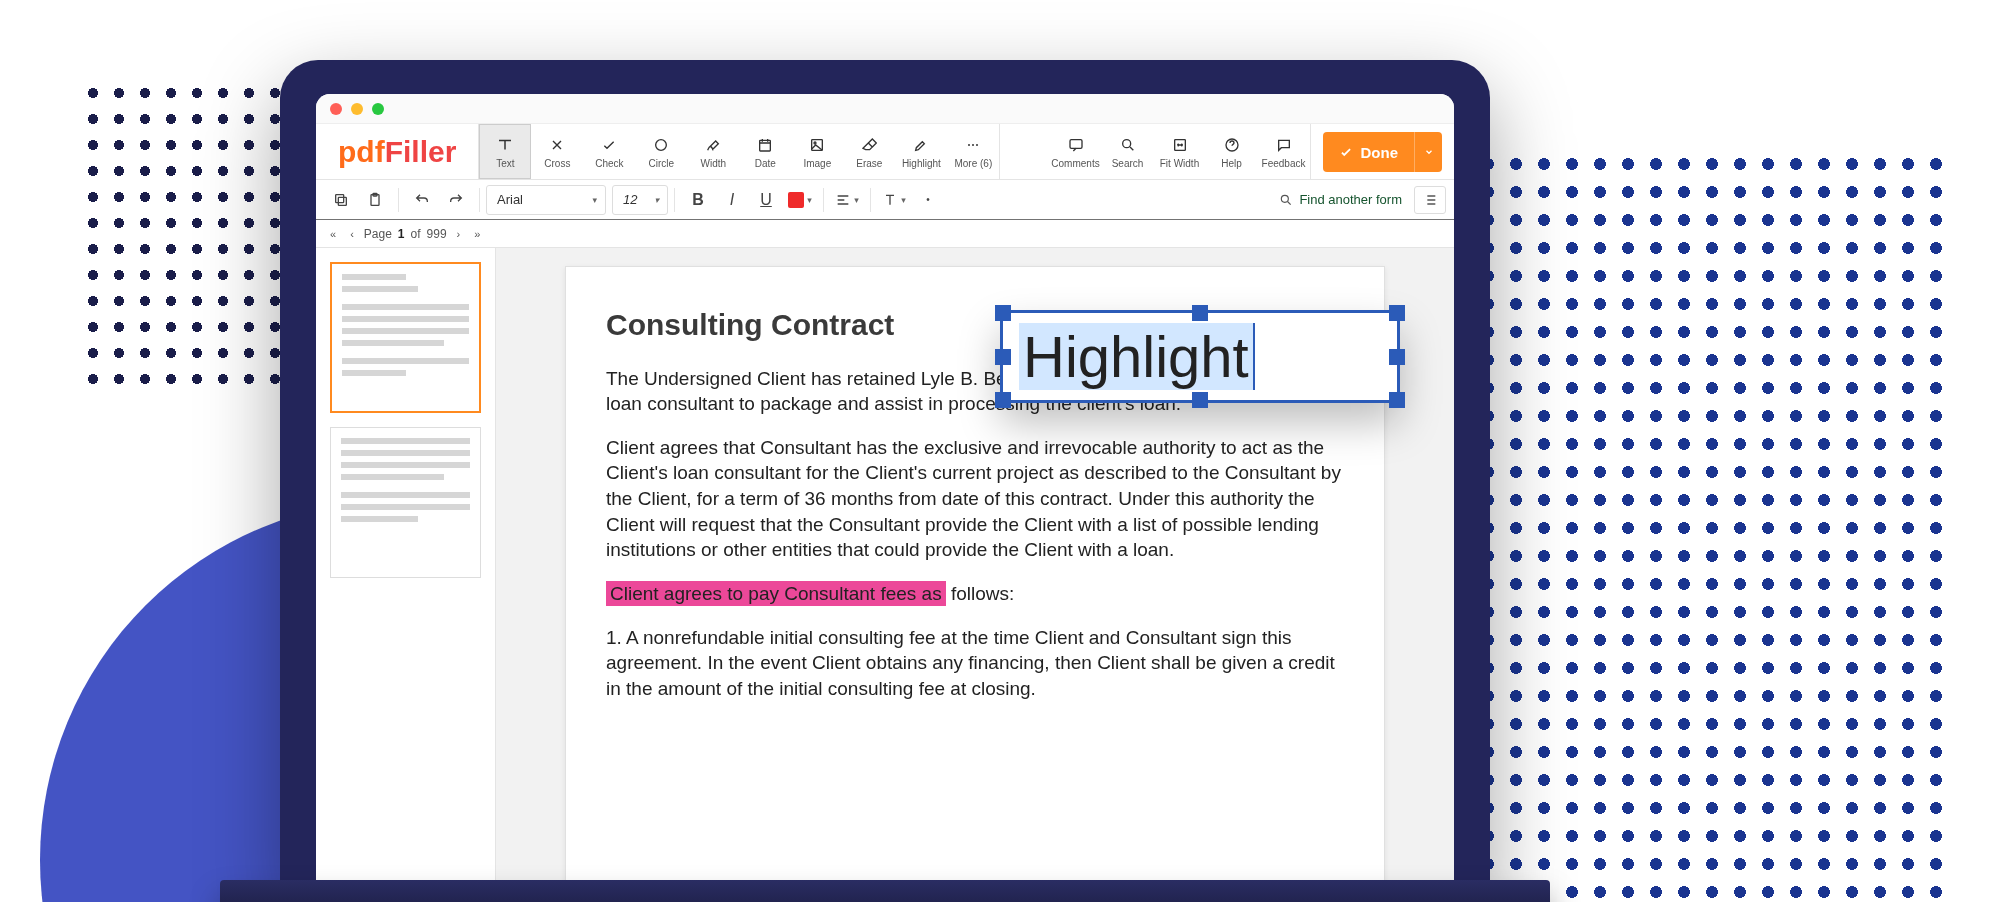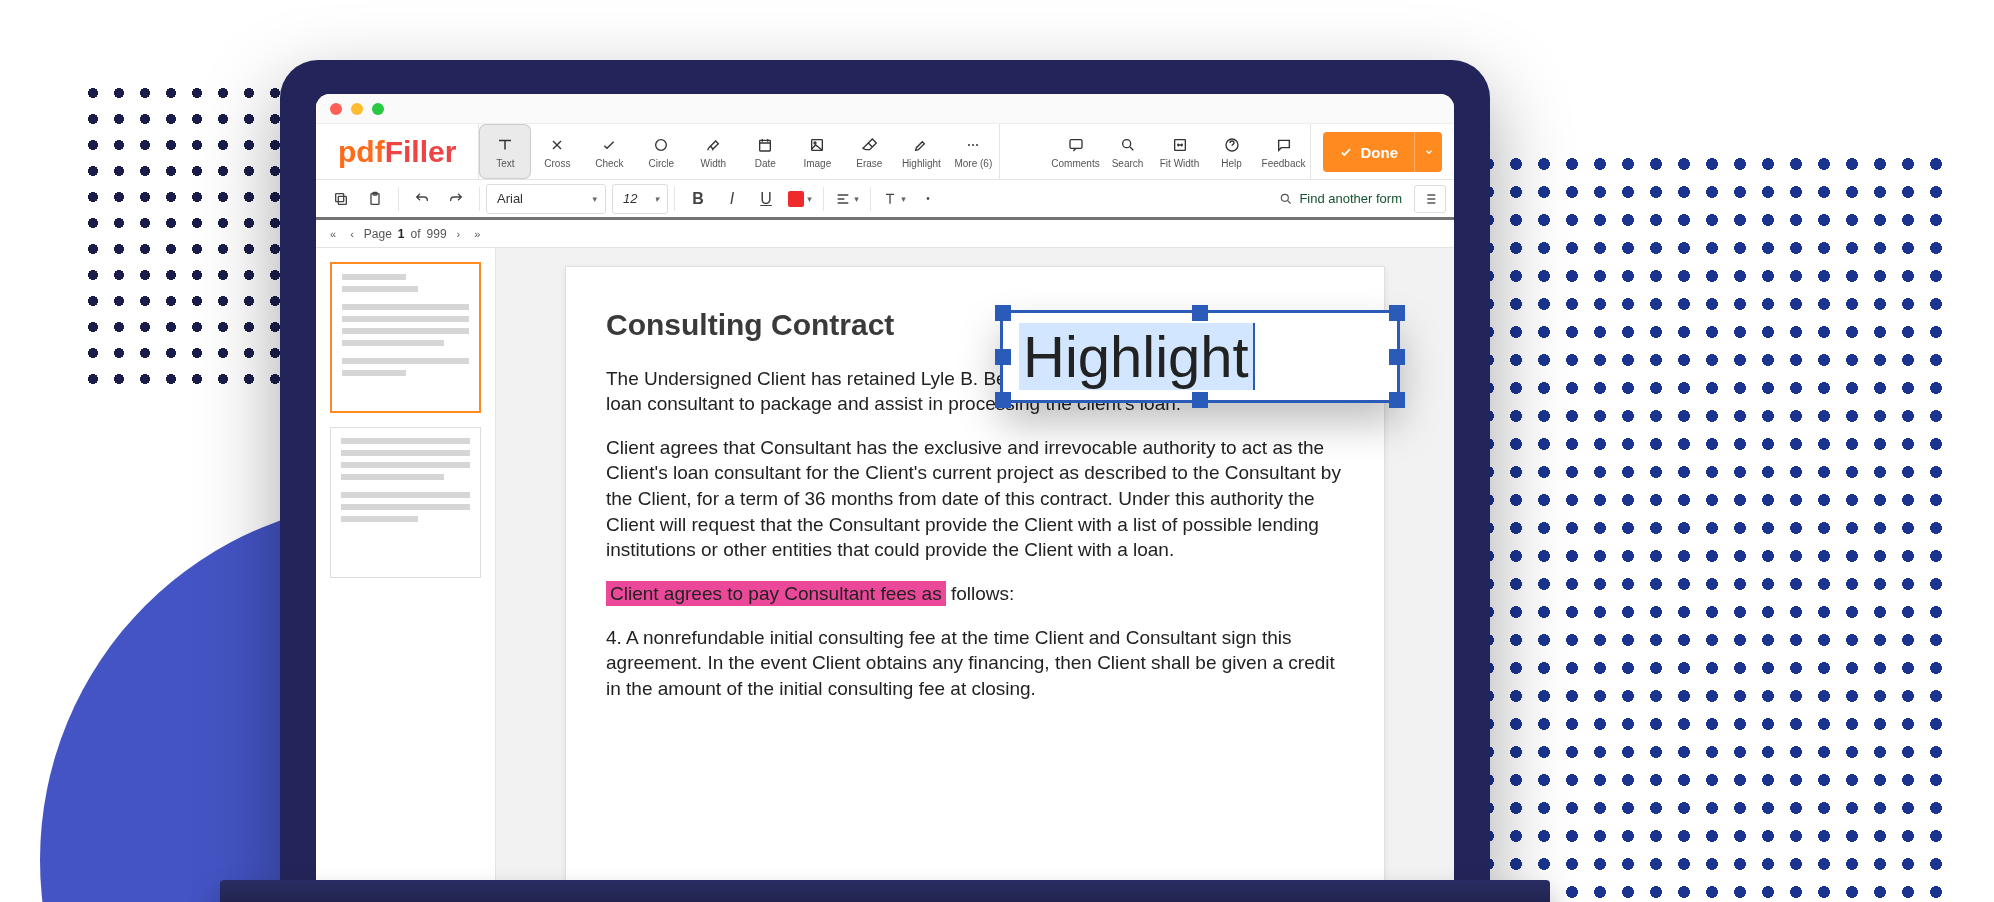--- a/index.html
+++ b/index.html
@@ -121,21 +121,20 @@
   flex-direction: column;
   align-items: center;
   justify-content: center;
   width: 52px;
   cursor: pointer;
   color: #333;
 }
 .tool-btn.active {
   background: #eaeaea;
   box-shadow: inset 0 0 0 1px #ccc;
-  border-radius: 7px;
 }
 .tool-btn .ico { height: 22px; display:flex; align-items:center; justify-content:center; font-size: 18px; }
 .tool-btn .lbl { font-size: 10px; color: #555; margin-top: 2px; }
 
 .toolbar-spacer { flex: 1; }
 
 .done-btn {
   display: flex;
   align-items: center;
   margin: 8px 12px;
@@ -157,21 +156,21 @@
   border-left: 1px solid rgba(255,255,255,.3);
   color: #fff;
   cursor: pointer;
 }
 
 
 .fmtbar {
   display: flex;
   align-items: center;
   height: 40px;
-  border-bottom: 3px solid #737373;
+  border-bottom: 1px solid #737373;
   background: #fff;
   padding: 0 8px;
 }
 .fmt-icon-btn {
   width: 34px; height: 30px;
   display: flex; align-items: center; justify-content: center;
   cursor: pointer;
   color: #444;
   font-size: 16px;
   border-radius: 3px;
@@ -608,21 +607,21 @@
         </div>
 
         <div class="canvas">
           <div class="page">
             <h1>Consulting Contract</h1>
             <p>The Undersigned Client has retained Lyle B. Benson (hereinafter "Consultant") as a loan consultant to package and assist in processing the client's loan.</p>
             <p>Client agrees that Consultant has the exclusive and irrevocable authority to act as the Client's loan consultant for the Client's current project as described to the Consultant by the Client, for a term of 36 months from date of this contract. Under this authority the Client will request that the Consultant provide the Client with a list of possible lending institutions or other entities that could provide the Client with a loan.</p>
             <p>
               <span class="highlighted">Client agrees to pay Consultant fees as</span><span> follows:</span>
             </p>
-            <p>4. A nonrefundable initial consulting fee at the time Client and Consultant sign this agreement. In the event Client obtains any financing, then Client shall be given a credit in the amount of the initial consulting fee at closing.</p>
+            <p>1. A nonrefundable initial consulting fee at the time Client and Consultant sign this agreement. In the event Client obtains any financing, then Client shall be given a credit in the amount of the initial consulting fee at closing.</p>
           </div>
         </div>
       </div>
 
     </div>
   </div>
   <div class="laptop-base"></div>
 
 </div>
 

